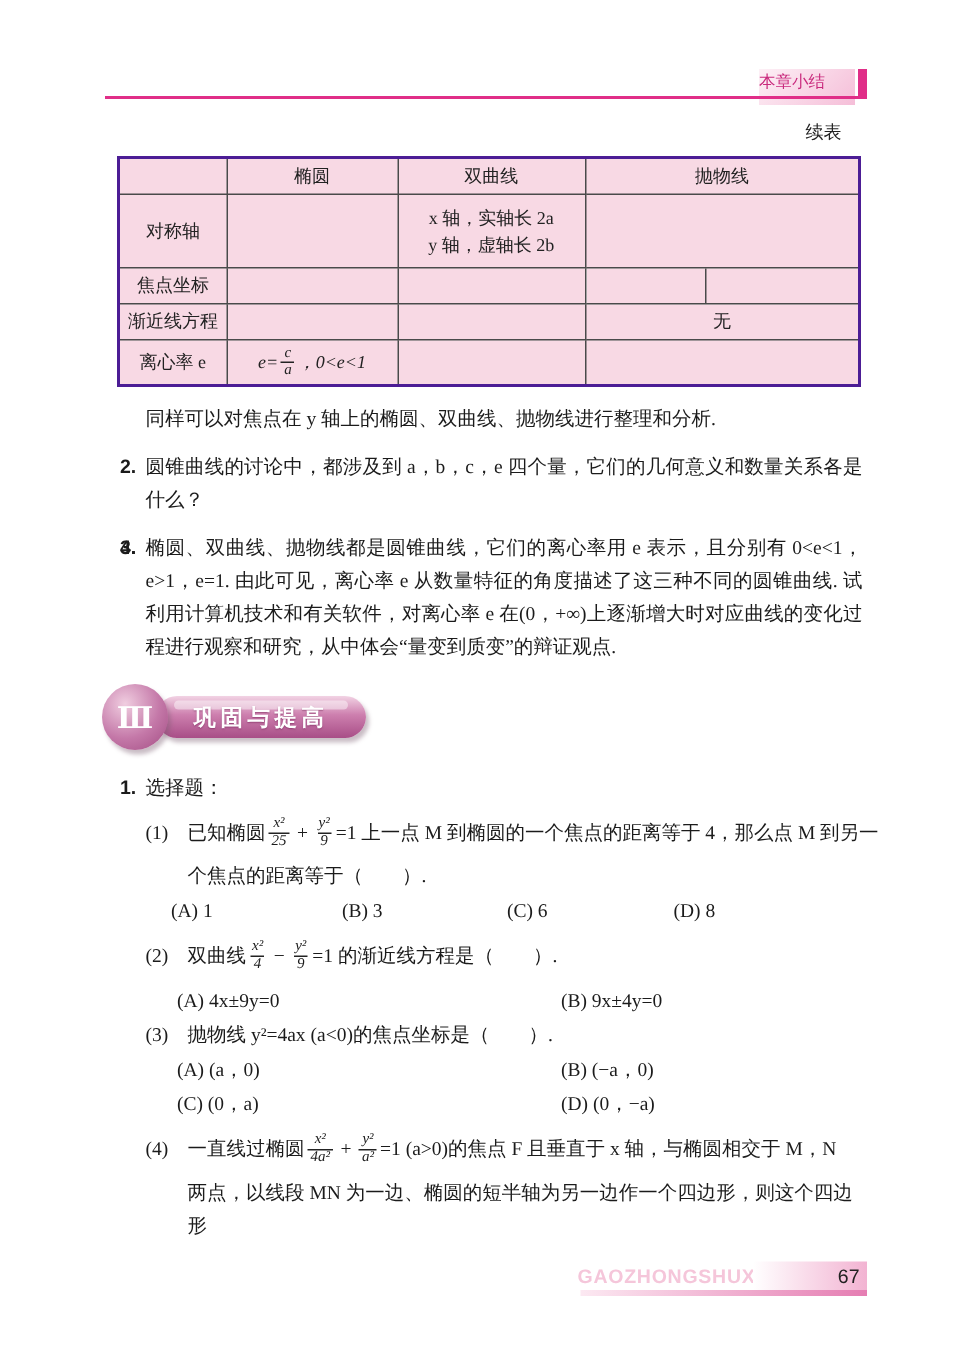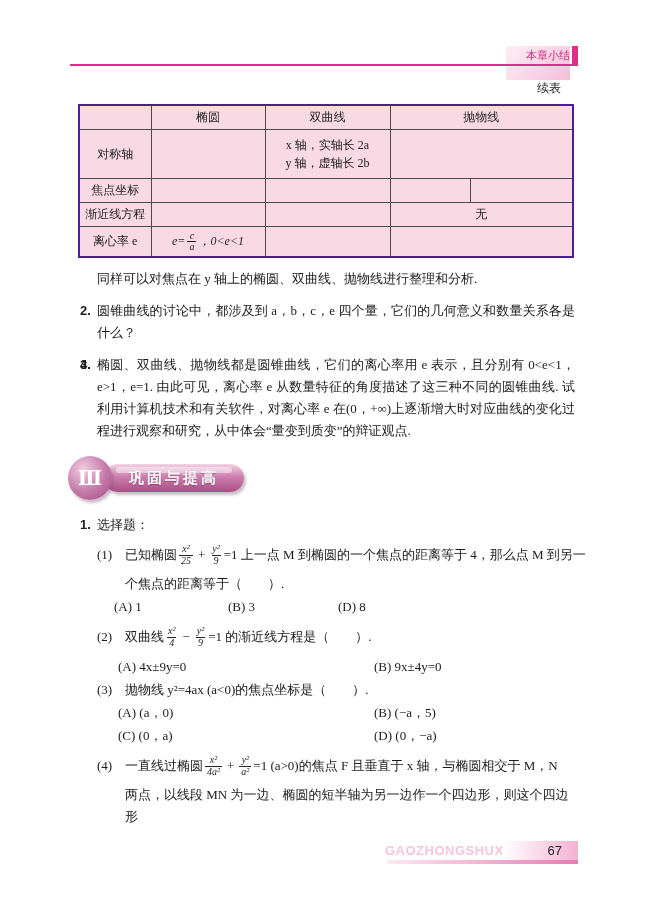--- a/index.html
+++ b/index.html
@@ -1,22 +1,22 @@
 <!DOCTYPE html>
 <html><head>
 <meta charset="utf-8">
 <style>
   html,body{margin:0;padding:0;background:#ffffff;}
   .page{position:relative;width:650px;height:912px;background:#fff;overflow:hidden;
         font-family:"Liberation Serif","DejaVu Serif",serif;color:#1b1b1b;}
 
   
   .header-rule{position:absolute;left:70px;top:64px;width:508px;height:2px;background:#e02e88;}
-  .chapter-tab{position:absolute;left:506px;top:46px;width:64px;height:34px;line-height:18px;
-        text-align:right;font-size:11px;color:#c92a7d;
+  .chapter-tab{position:absolute;left:506px;top:46px;width:64px;height:24px;line-height:18px;
+        text-align:left;font-size:11px;color:#c92a7d;
         background:linear-gradient(135deg,#fdf0f6 0%,#f5bed8 100%);}
   .tab-bar{position:absolute;left:572px;top:46px;width:6px;height:18px;background:#e02e88;}
 
   
   .content{position:absolute;left:78px;top:80px;width:497px;}
   .continued{text-align:right;padding-right:14px;font-size:12px;color:#222;height:16px;}
 
   
   table.summary{border-collapse:collapse;table-layout:fixed;margin-top:8px;width:496px;
         border:2px solid #4c1d95;}
@@ -66,21 +66,21 @@
   .opts4 span:nth-child(2){width:110px;}
   .opts4 span:nth-child(3){width:111px;}
   .opts2{margin-left:-7px;gap:36px;}
   .opts2 span:nth-child(1){width:220px;}
 
   
   .watermark{position:absolute;left:385px;top:843px;font-size:13px;font-weight:bold;color:#f5c6da;
         letter-spacing:.5px;font-family:"Liberation Sans","DejaVu Sans",sans-serif;}
   .pagenum-box{position:absolute;left:502px;top:841px;width:76px;height:19px;
         background:linear-gradient(90deg,#ffffff,#f2b3d2);display:flex;align-items:center;
-        justify-content:flex-end;padding-right:16px;box-sizing:border-box;font-size:13px;color:#222;
+        justify-content:flex-end;padding-right:5px;box-sizing:border-box;font-size:13px;color:#222;
         font-family:"Liberation Sans","DejaVu Sans",sans-serif;}
   .footer-strip{position:absolute;left:387px;top:860px;width:191px;height:4px;
         background:linear-gradient(90deg,#fce9f2,#e57db2);}
 </style>
 </head>
 <body>
 
 <div class="page">
 
   <div class="chapter-tab">本章小结</div>
@@ -188,20 +188,21 @@
           <span class="frac">
               <span class="fn">y²</span>
               <span class="fd">9</span>
             </span>
           <span>=1 上一点 M 到椭圆的一个焦点的距离等于 4，那么点 M 到另一</span>
         </div>
         <div class="pline">个焦点的距离等于（　　）.</div>
         <div class="opts opts4">
           <span>(A) 1</span>
           <span>(B) 3</span>
+          <span>(C) 6</span>
           <span>(D) 8</span>
         </div>
       </div>
 
       <div class="prob has-math">
         <span class="pmark">(2)</span>
         <div class="mathline">
           <span>双曲线</span>
           <span class="frac">
               <span class="fn">x²</span>
@@ -218,21 +219,21 @@
           <span>(A) 4x±9y=0</span>
           <span>(B) 9x±4y=0</span>
         </div>
       </div>
 
       <div class="prob">
         <span class="pmark">(3)</span>
         <div class="pline">抛物线 y²=4ax (a&lt;0)的焦点坐标是（　　）.</div>
         <div class="opts opts2">
           <span>(A) (a，0)</span>
-          <span>(B) (−a，5)</span>
+          <span>(B) (−a，0)</span>
         </div>
         <div class="opts opts2">
           <span>(C) (0，a)</span>
           <span>(D) (0，−a)</span>
         </div>
       </div>
 
       <div class="prob has-math">
         <span class="pmark">(4)</span>
         <div class="mathline">

